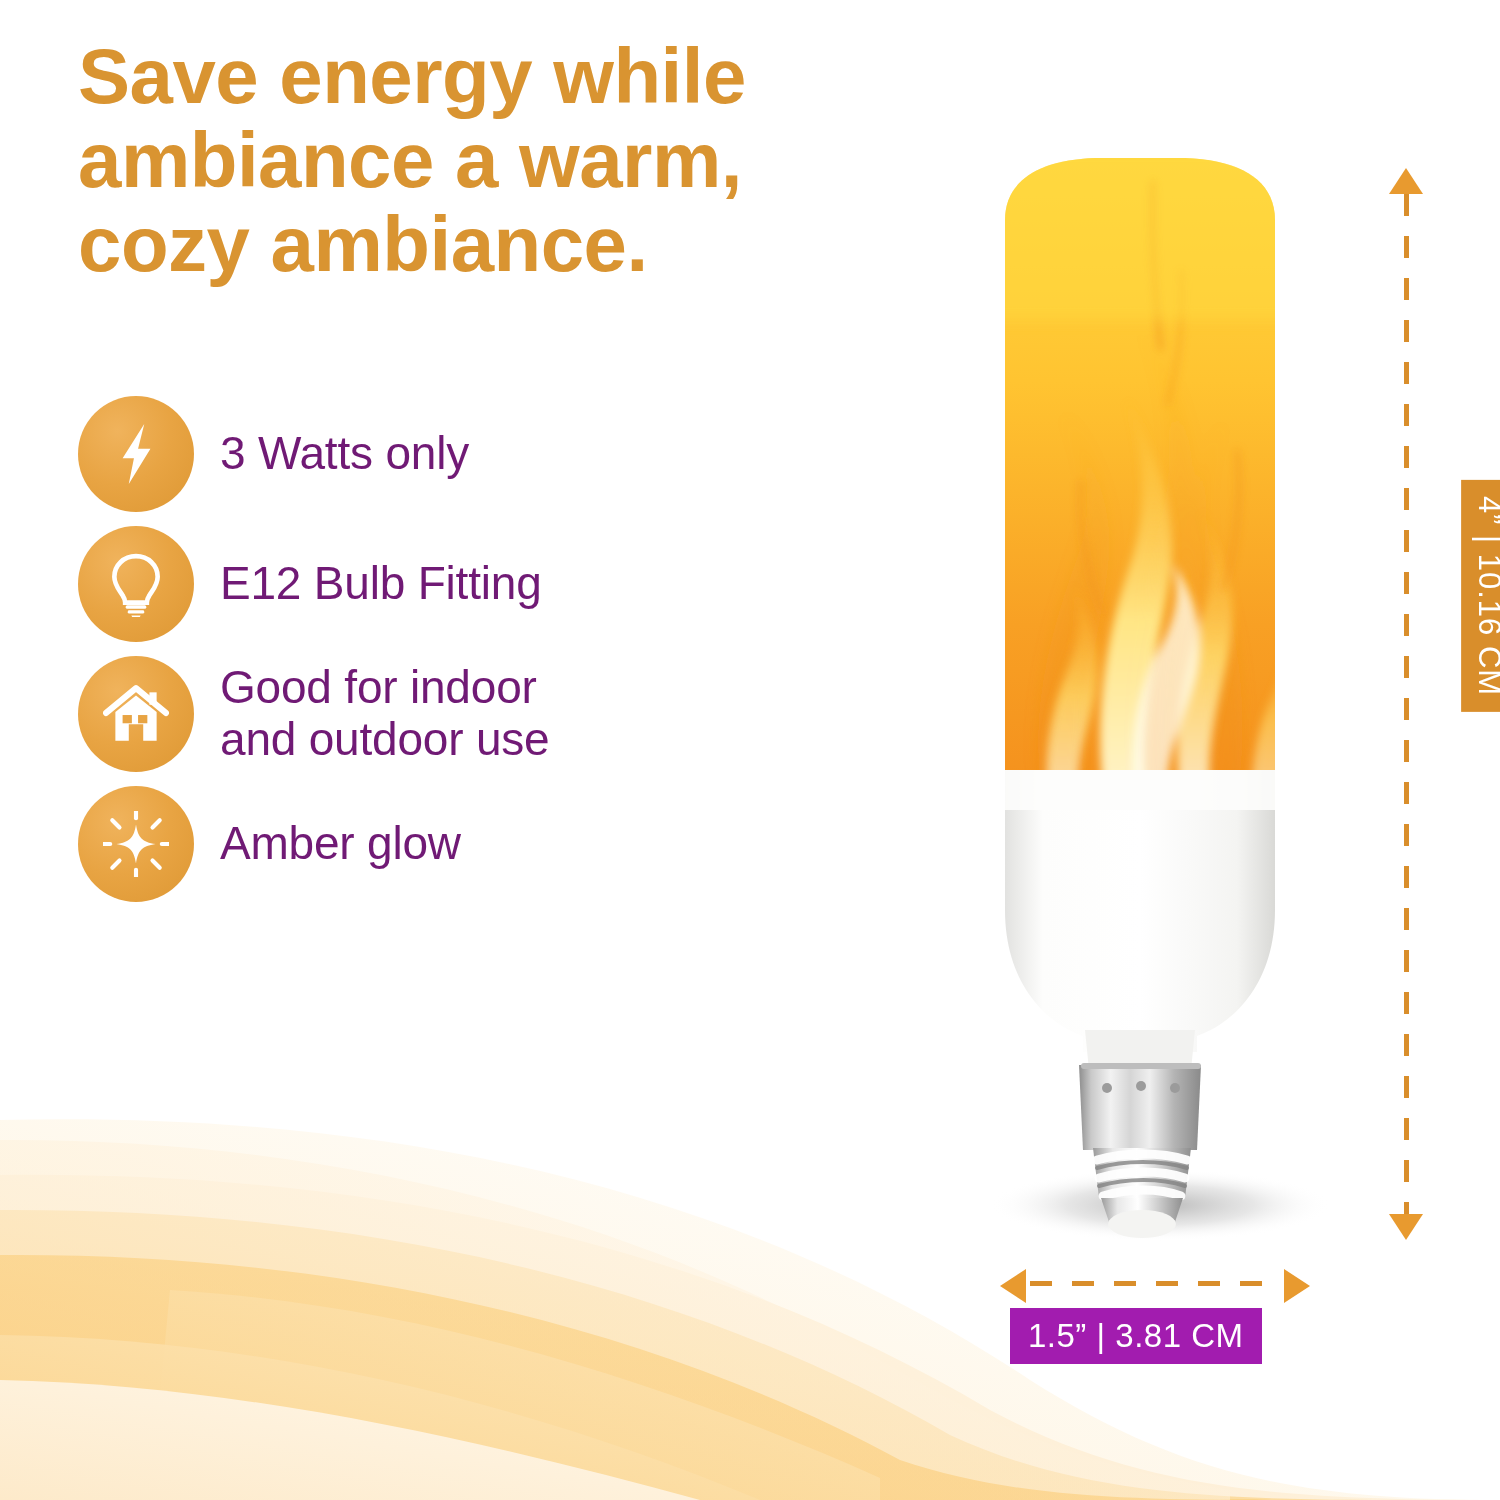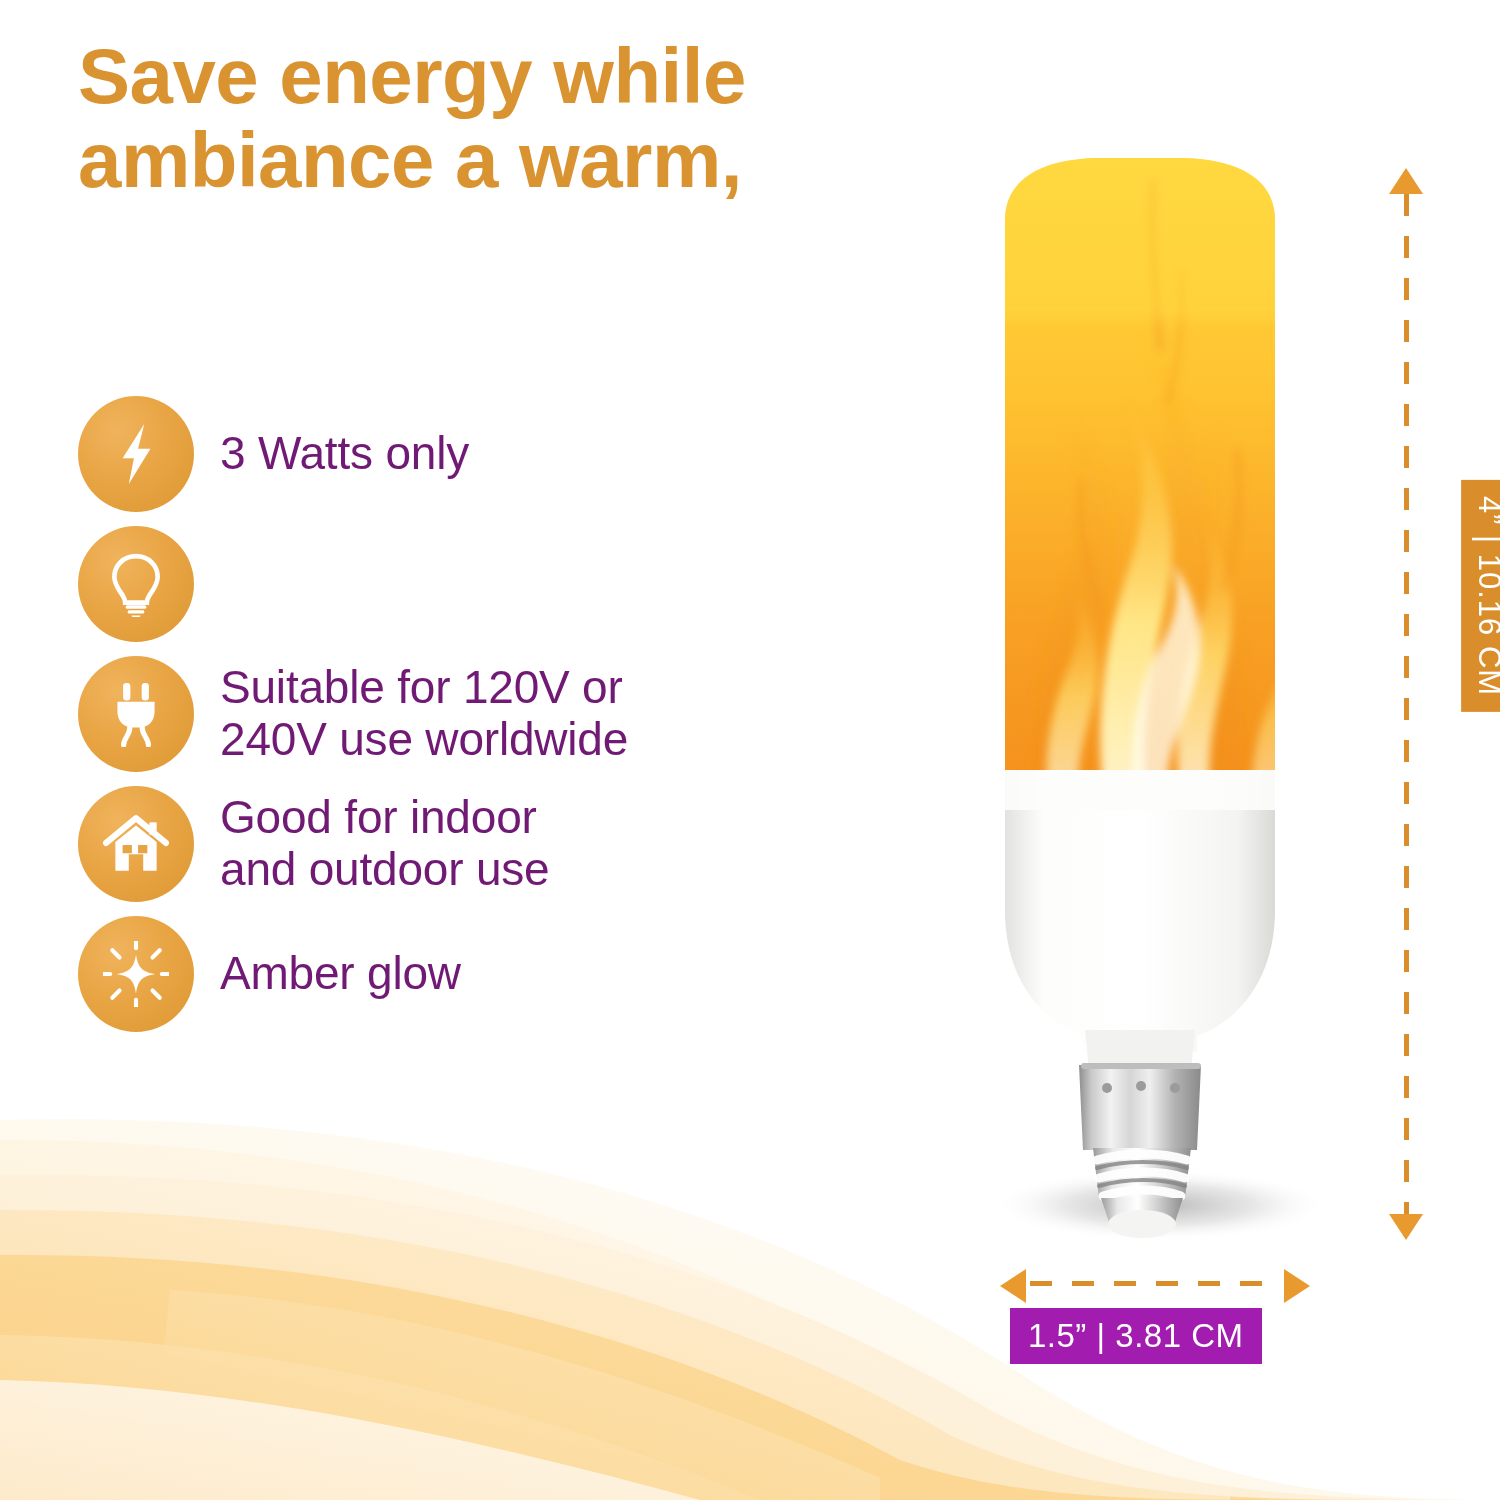--- a/index.html
+++ b/index.html
@@ -148,20 +148,21 @@
     <path d="M0,175 C350,172 660,250 900,380 C1020,420 1140,420 1300,420 L0,420 Z" fill="url(#wv1)"></path>
     <path d="M0,60 C340,58 640,140 880,280 C1000,350 1080,385 1230,410 L1230,420 L0,420 Z" fill="url(#wv3)" opacity="0.55"></path>
     <path d="M170,210 C420,225 660,300 880,398 L880,420 L150,420 Z" fill="url(#wv2)" opacity="0.8"></path>
     <path d="M0,255 C260,258 520,320 760,420 L0,420 Z" fill="url(#wv2)" opacity="0.9"></path>
     <path d="M0,300 C240,305 480,360 700,420 L0,420 Z" fill="url(#wv3)"></path>
   </svg>
 
   <h1 class="headline">
     <span class="ln">Save energy while</span>
     <span class="ln">ambiance a warm,</span>
+    <span class="ln">cozy ambiance.</span>
   </h1>
 
   <div class="features">
 
     <div class="feature">
       <div class="f-icon">
         <svg viewBox="0 0 64 64">
             <path d="M40 3 L19 36 L30 36 L25 61 L46 27 L34 27 Z" fill="#ffffff"></path>
           </svg>
       </div>
@@ -172,37 +173,25 @@
 
     <div class="feature">
       <div class="f-icon">
         <svg viewBox="0 0 64 64">
           <path d="M32 5 C20 5 11 14 11 25 C11 33 16 38 19 43 C21 46 21.5 48 21.5 50 L42.5 50 C42.5 48 43 46 45 43 C48 38 53 33 53 25 C53 14 44 5 32 5 Z" fill="none" stroke="#ffffff" stroke-width="4.5"></path>
           <rect x="22" y="52.5" width="20" height="3.6" rx="1.6" fill="#ffffff"></rect>
           <rect x="24" y="57.5" width="16" height="3.2" rx="1.4" fill="#ffffff"></rect>
           <path d="M27.5 62.5 L36.5 62.5 L33.5 68 L30.5 68 Z" fill="#ffffff"></path>
         </svg>
       </div>
+      <div class="f-text">
+        <span class="tl">E12 Bulb Fitting</span>
+      </div>
     </div>
 
-    <div class="feature">
-      <div class="f-icon">
-        <svg viewBox="0 0 64 64">
-          <rect x="19.5" y="2" width="7" height="17" rx="3.2" fill="#ffffff"></rect>
-          <rect x="37.5" y="2" width="7" height="17" rx="3.2" fill="#ffffff"></rect>
-          <path d="M14 20 L50 20 L50 30 C50 39 43.5 45 36 45 L28 45 C20.5 45 14 39 14 30 Z" fill="#ffffff"></path>
-          <path d="M26 45 C26 53 20 55 20 62" fill="none" stroke="#ffffff" stroke-width="5" stroke-linecap="round"></path>
-          <path d="M38 45 C38 53 44 55 44 62" fill="none" stroke="#ffffff" stroke-width="5" stroke-linecap="round"></path>
-        </svg>
-      </div>
-      <div class="f-text">
-        <span class="tl">Suitable for 120V or</span>
-        <span class="tl">240V use worldwide</span>
-      </div>
-    </div>
 
     <div class="feature">
       <div class="f-icon">
         <svg viewBox="0 0 64 64">
           <path d="M3 31 L32 7 L61 31" fill="none" stroke="#ffffff" stroke-width="6" stroke-linecap="round" stroke-linejoin="round"></path>
           <rect x="45" y="11" width="7" height="12" fill="#ffffff"></rect>
           <path d="M12 30 L12 58 L25 58 L25 42 L39 42 L39 58 L52 58 L52 30 L32 14 Z" fill="#ffffff"></path>
           <rect x="19" y="33" width="9" height="8" fill="#e8a443"></rect>
           <rect x="34" y="33" width="9" height="8" fill="#e8a443"></rect>
         </svg>

